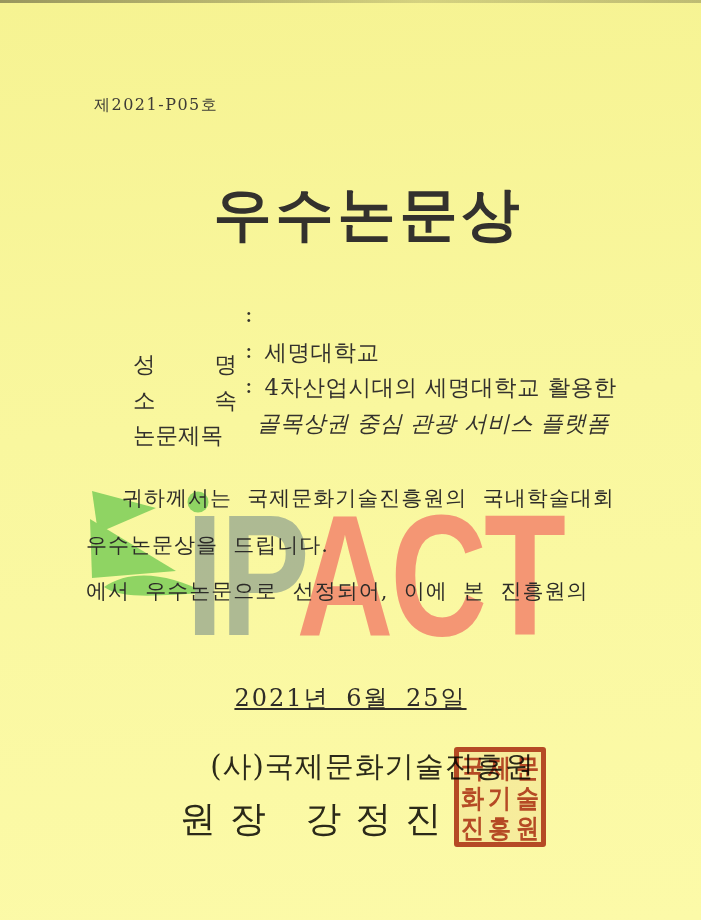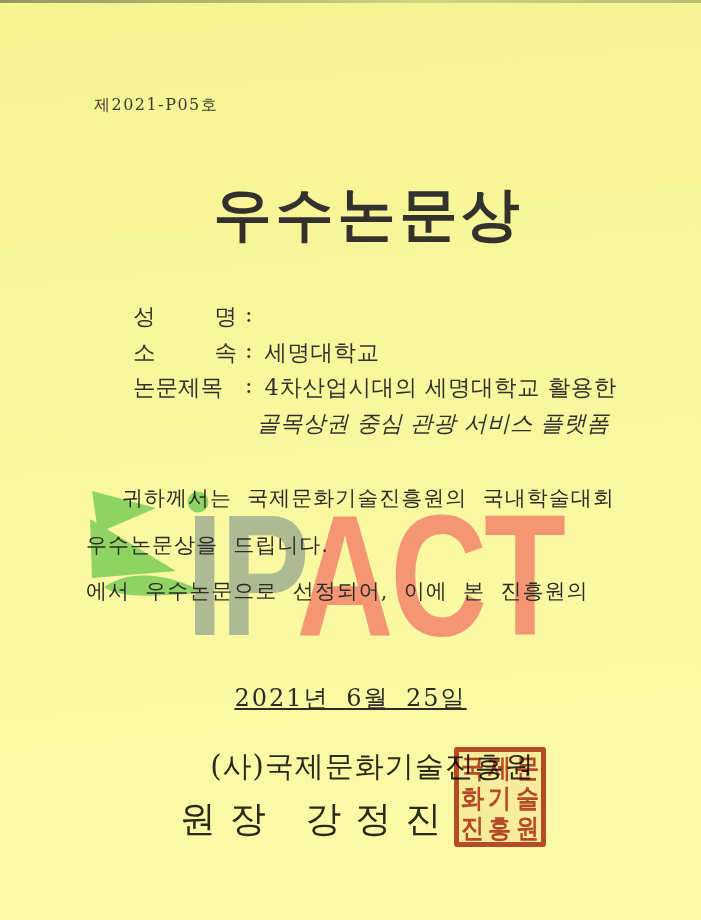--- a/index.html
+++ b/index.html
@@ -22,21 +22,21 @@
     text-align:center;font-size:58px;font-weight:700;letter-spacing:4px;
     color:#33312d;z-index:3;
   }
   .fields{
     position:absolute;left:133px;top:301px;
     font-size:22.5px;color:#33312d;z-index:3;
   }
   .field-row{height:35.5px;display:flex;align-items:flex-start;}
   .field-label{
     display:inline-block;width:104px;
-    text-align:justify;text-align-last:justify;
+    text-align:justify;text-align-last:justify;margin-top:48px;
   }
   .field-colon{margin:0 12px 0 8px;}
   .field-value{letter-spacing:.5px;white-space:pre;}
   .field-wrap{padding-left:124px;font-style:italic;}
   .body-text{
     position:absolute;left:86px;top:484px;
     font-size:21px;color:#2c2b28;z-index:3;
   }
   .body-line{height:46.5px;white-space:pre;letter-spacing:1px;}
   .body-line.indent{padding-left:36px;}

